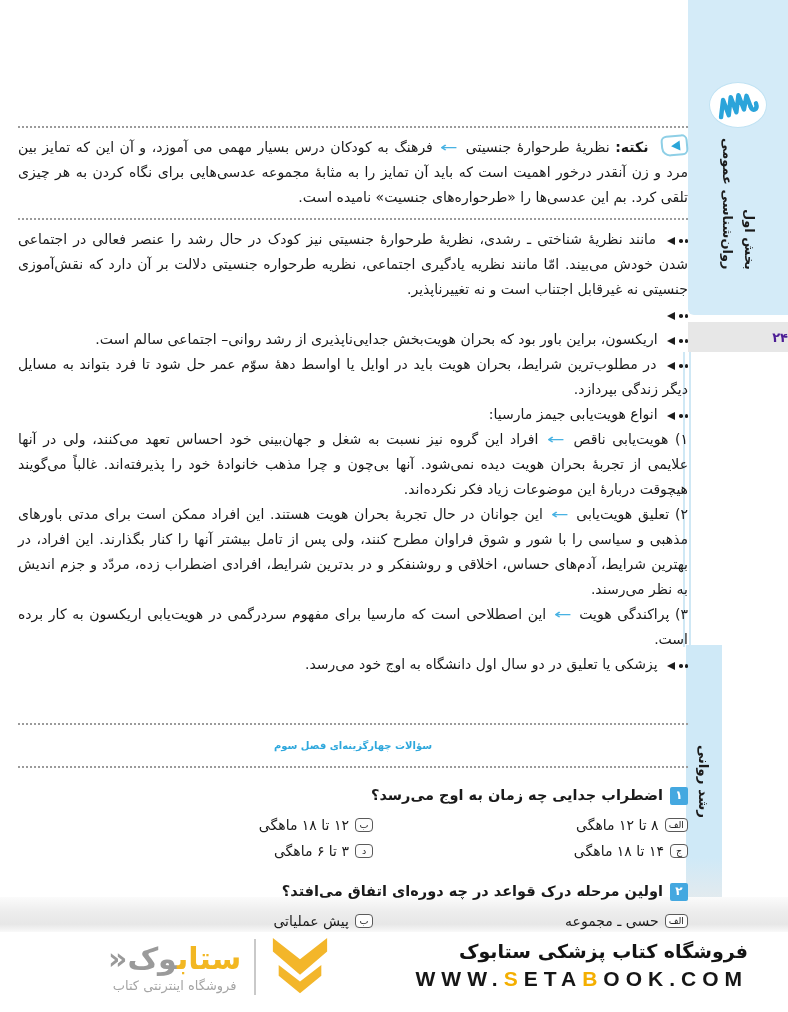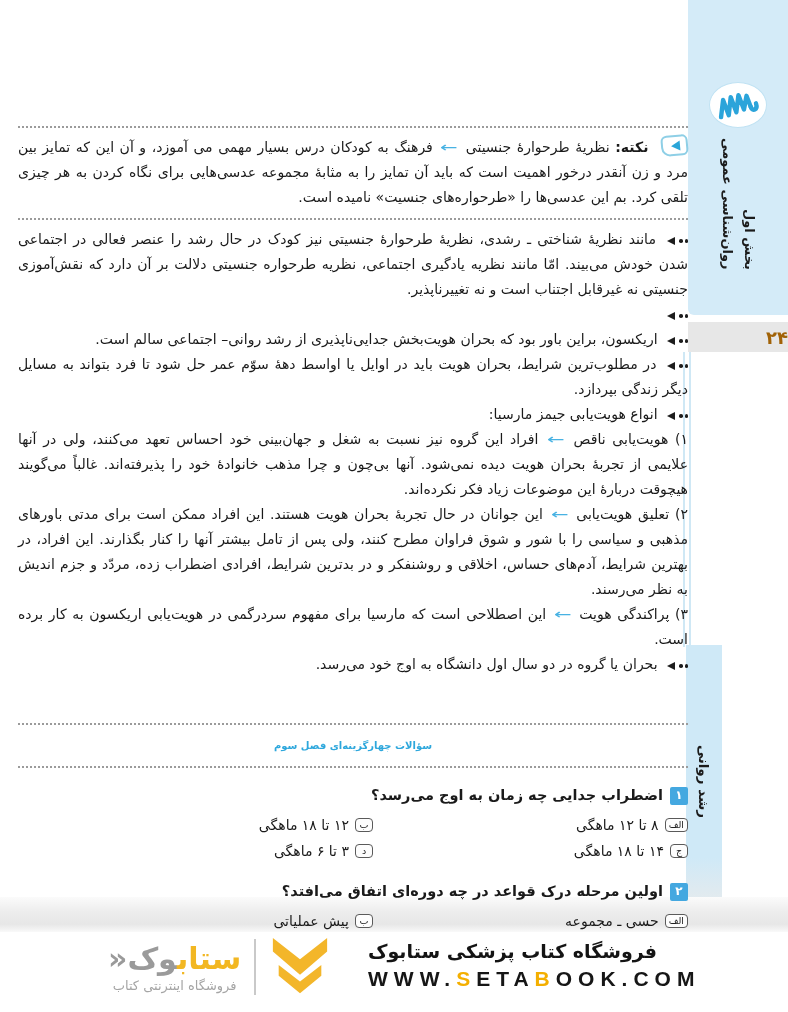--- a/index.html
+++ b/index.html
@@ -10,21 +10,21 @@
   
   .sb-top { position:absolute; top:0; right:0; width:100px; height:315px;
             background:#d4ebf8; border-radius:0 0 0 6px; }
   .logo-oval { position:absolute; top:82px; left:21px; width:58px; height:46px;
                background:#fff; border-radius:50%; border:1px solid #c0e2f3;
                display:flex; align-items:center; justify-content:center; }
   .sb-vtext { position:absolute; top:138px; right:28px; writing-mode:vertical-rl;
               font-weight:bold; font-size:13px; color:#1b1b1b; line-height:22px; }
   .page-band { position:absolute; top:322px; right:0; width:100px; height:30px;
                background:#e7e7e7; display:flex; align-items:center; }
-  .page-band span { direction:ltr; padding-left:10px; font-weight:bold; font-size:18px; color:#a16207; }
+  .page-band span { direction:ltr; padding-left:10px; font-weight:bold; font-size:13px; color:#4c1d95; }
   .rail { position:absolute; top:352px; right:97px; width:8px; height:295px;
           border-left:2px solid #cfe8f5; border-right:2px solid #cfe8f5; }
   .chapter-tab { position:absolute; top:645px; right:66px; width:36px; height:273px;
           background:linear-gradient(180deg,#cfe9f7 0%,#cfe9f7 78%,#dfeaf0 90%,#ececec 100%);
           display:flex; align-items:center; justify-content:center; }
   .chapter-tab span { writing-mode:vertical-rl; font-weight:bold; font-size:13.5px; color:#1b1b1b; }
 
   
   .edge-shadow { position:absolute; top:897px; left:0; width:788px; height:35px; z-index:0;
           background:linear-gradient(180deg,#fbfbfb 0%,#ececec 45%,#e7e7e7 78%,#f9f9f9 100%); }
@@ -56,21 +56,21 @@
   .q-badge { width:18px; height:18px; background:#44a8e0; color:#fff; font-size:12px; font-weight:bold;
              border-radius:2px; display:inline-flex; align-items:center; justify-content:center; flex:0 0 18px; }
   .opts { display:grid; grid-template-columns:315px 1fr; margin-top:4px; line-height:26px; }
   .opt { display:flex; align-items:center; gap:6px; }
   .opt-badge { border:1px solid #5a5a5a; border-radius:4px; background:#fdfdfd; font-size:9.5px;
                min-width:18px; height:14px; line-height:12px; padding:0 3px; text-align:center;
                display:inline-block; color:#222; }
 
   
   .footer { position:absolute; top:932px; left:0; width:788px; height:80px; background:#fff; z-index:2; }
-  .store { position:absolute; top:8px; right:40px; width:380px; text-align:left; }
+  .store { position:absolute; top:8px; right:40px; width:380px; text-align:right; }
   .store-name { font-size:19px; font-weight:bold; color:#141414; }
   .url { direction:ltr; margin-top:5px; font-size:21px; font-weight:bold; letter-spacing:6px; color:#161616;
          font-family:"Liberation Sans","DejaVu Sans",sans-serif; }
   .url .yel { color:#f4af00; }
   .brand { position:absolute; top:3px; left:108px; display:flex; direction:ltr; align-items:center; gap:13px; }
   .wordmark-box { text-align:center; }
   .wordmark { direction:rtl; font-size:30px; font-weight:bold; line-height:34px; }
   .wm-y { color:#f2b722; }
   .wm-g { color:#9a9a9a; }
   .tagline { color:#a5a5a5; font-size:13px; margin-top:2px; }
@@ -176,21 +176,21 @@
         <span class="arrow">←</span>
         <span>این اصطلاحی است که مارسیا برای مفهوم سردرگمی در هویت‌یابی اریکسون به کار برده است.</span>
       </p>
 
       <p class="b">
         <span class="blt">
             <i class="t"></i>
             <i class="d"></i>
             <i class="d"></i>
           </span>
-        <span>بحران یا گروه در دو سال اول دانشگاه به اوج خود می‌رسد.</span>
+        <span>پزشکی یا تعلیق در دو سال اول دانشگاه به اوج خود می‌رسد.</span>
       </p>
     </div>
 
     <div class="quiz-title">
       <div class="dotted"></div>
       <h2>سؤالات چهارگزینه‌ای فصل سوم</h2>
       <div class="dotted"></div>
     </div>
 
     <section>

